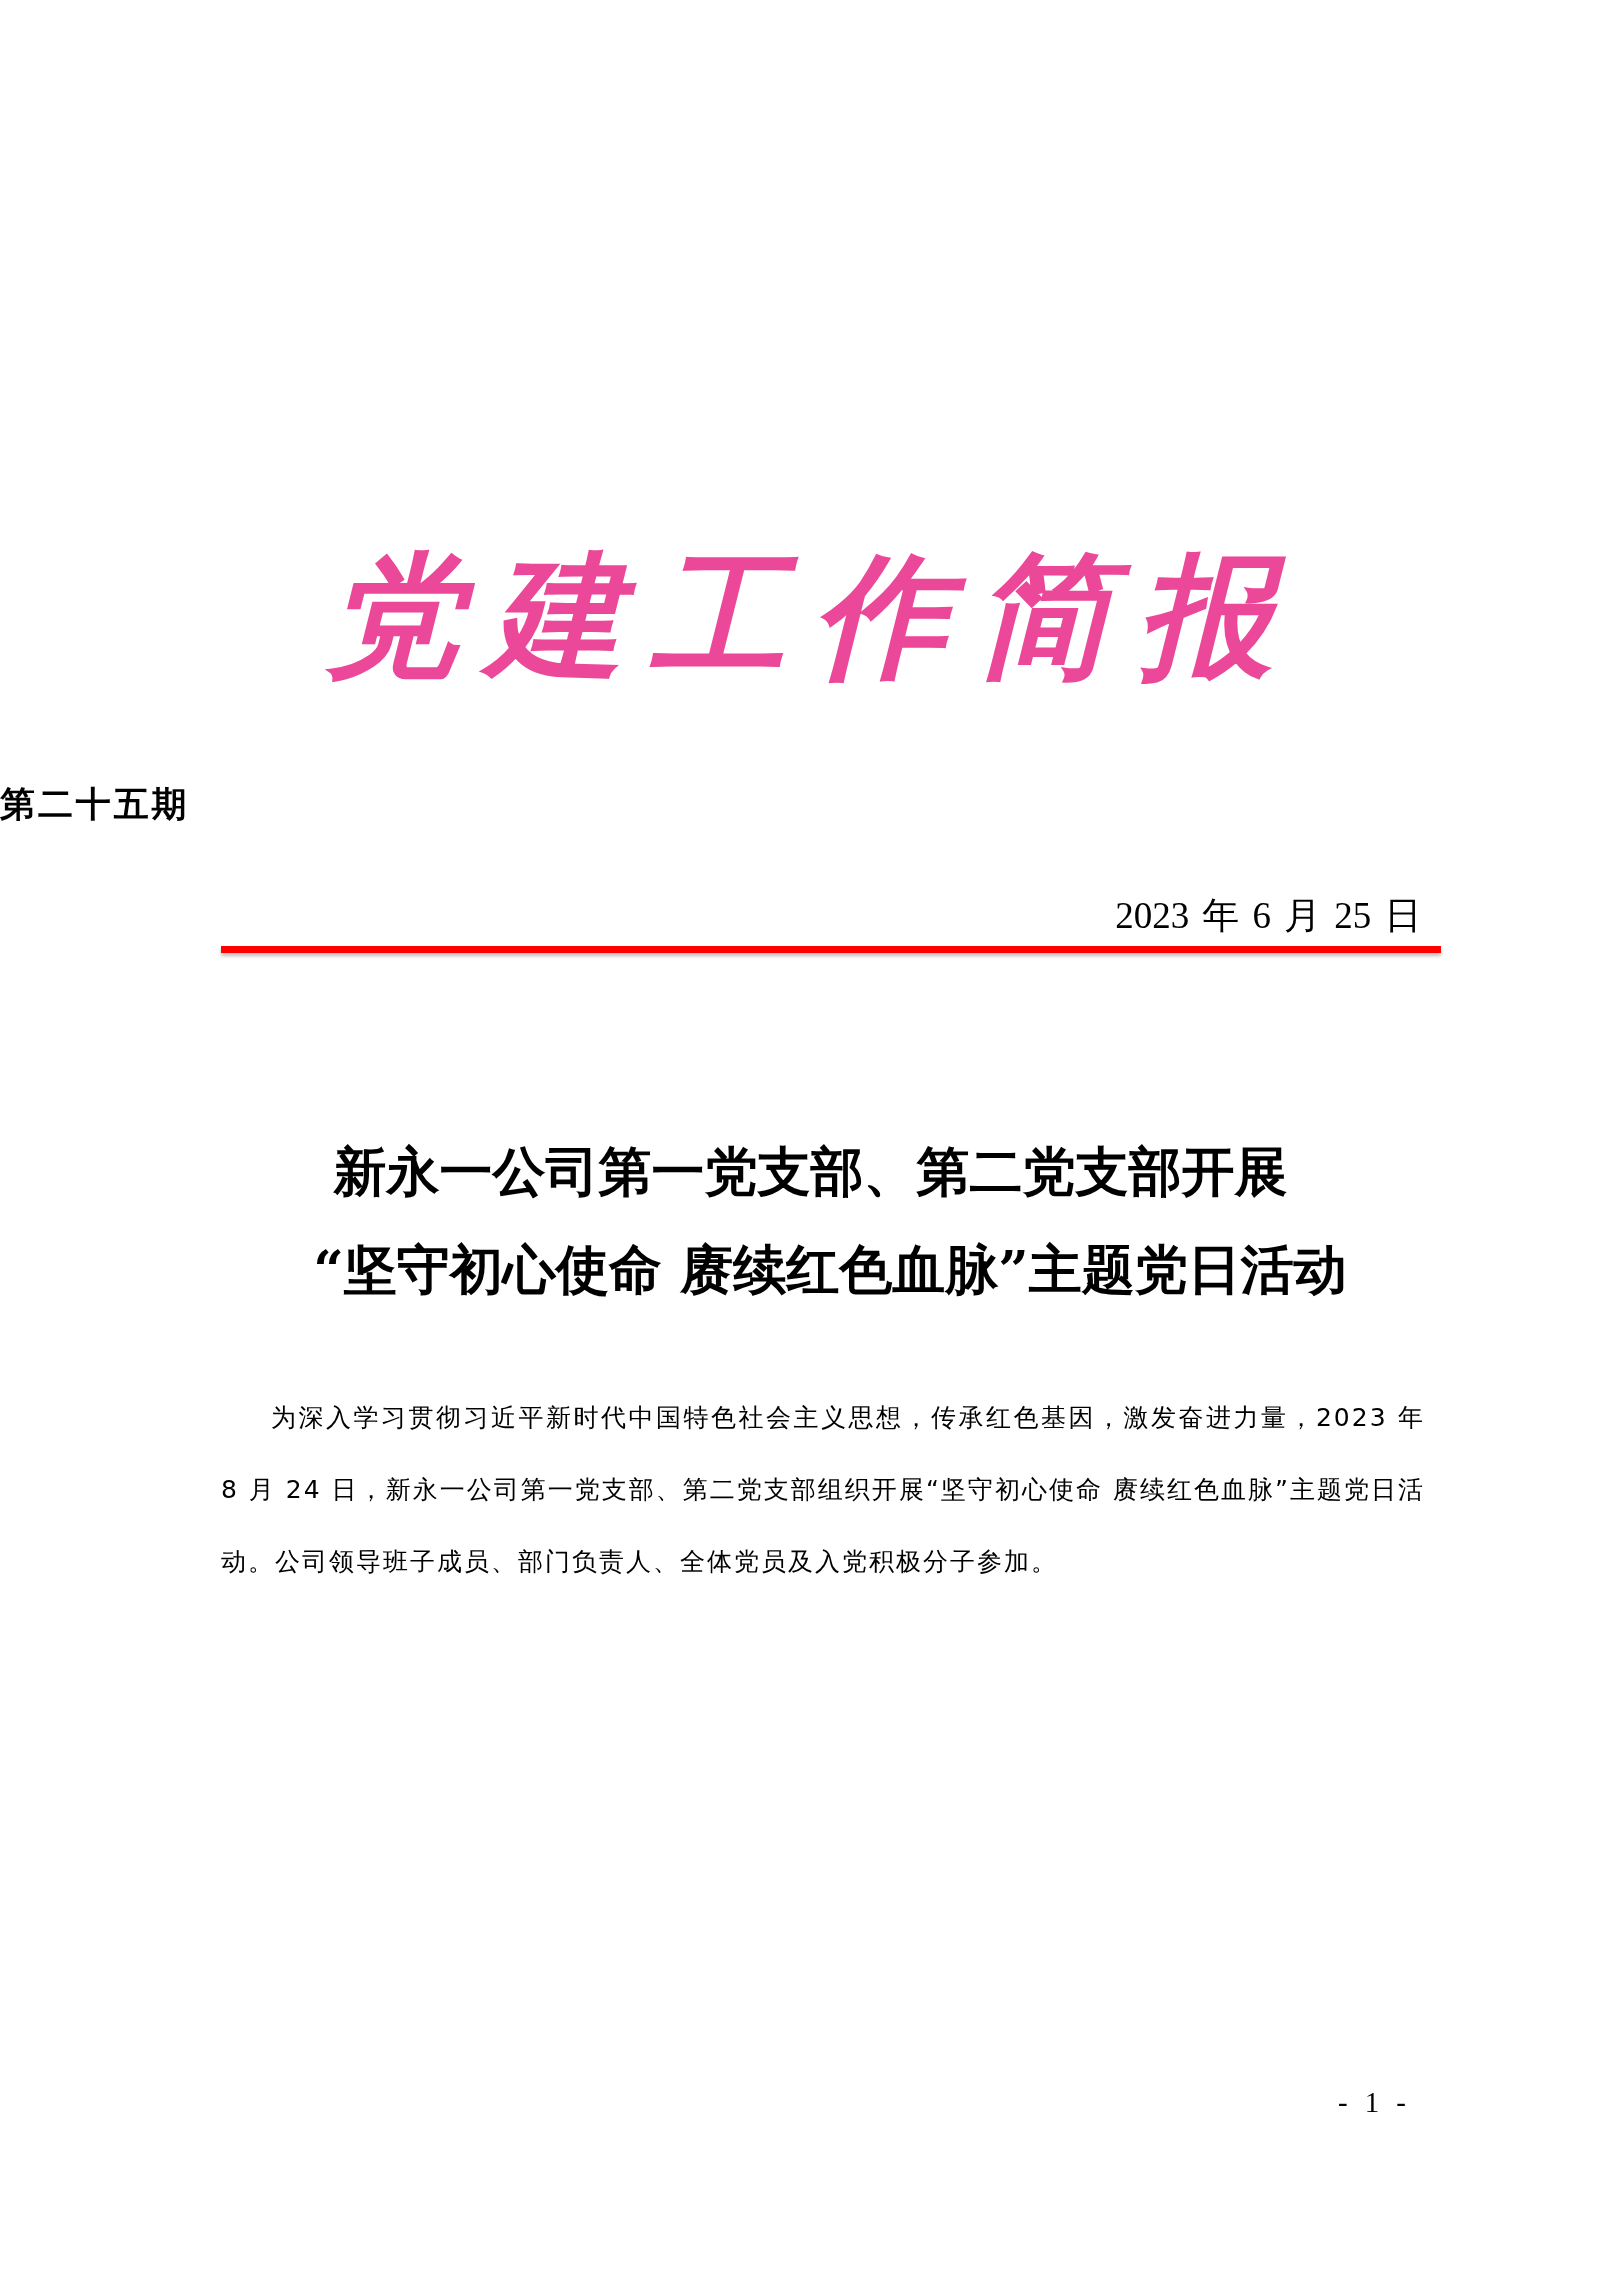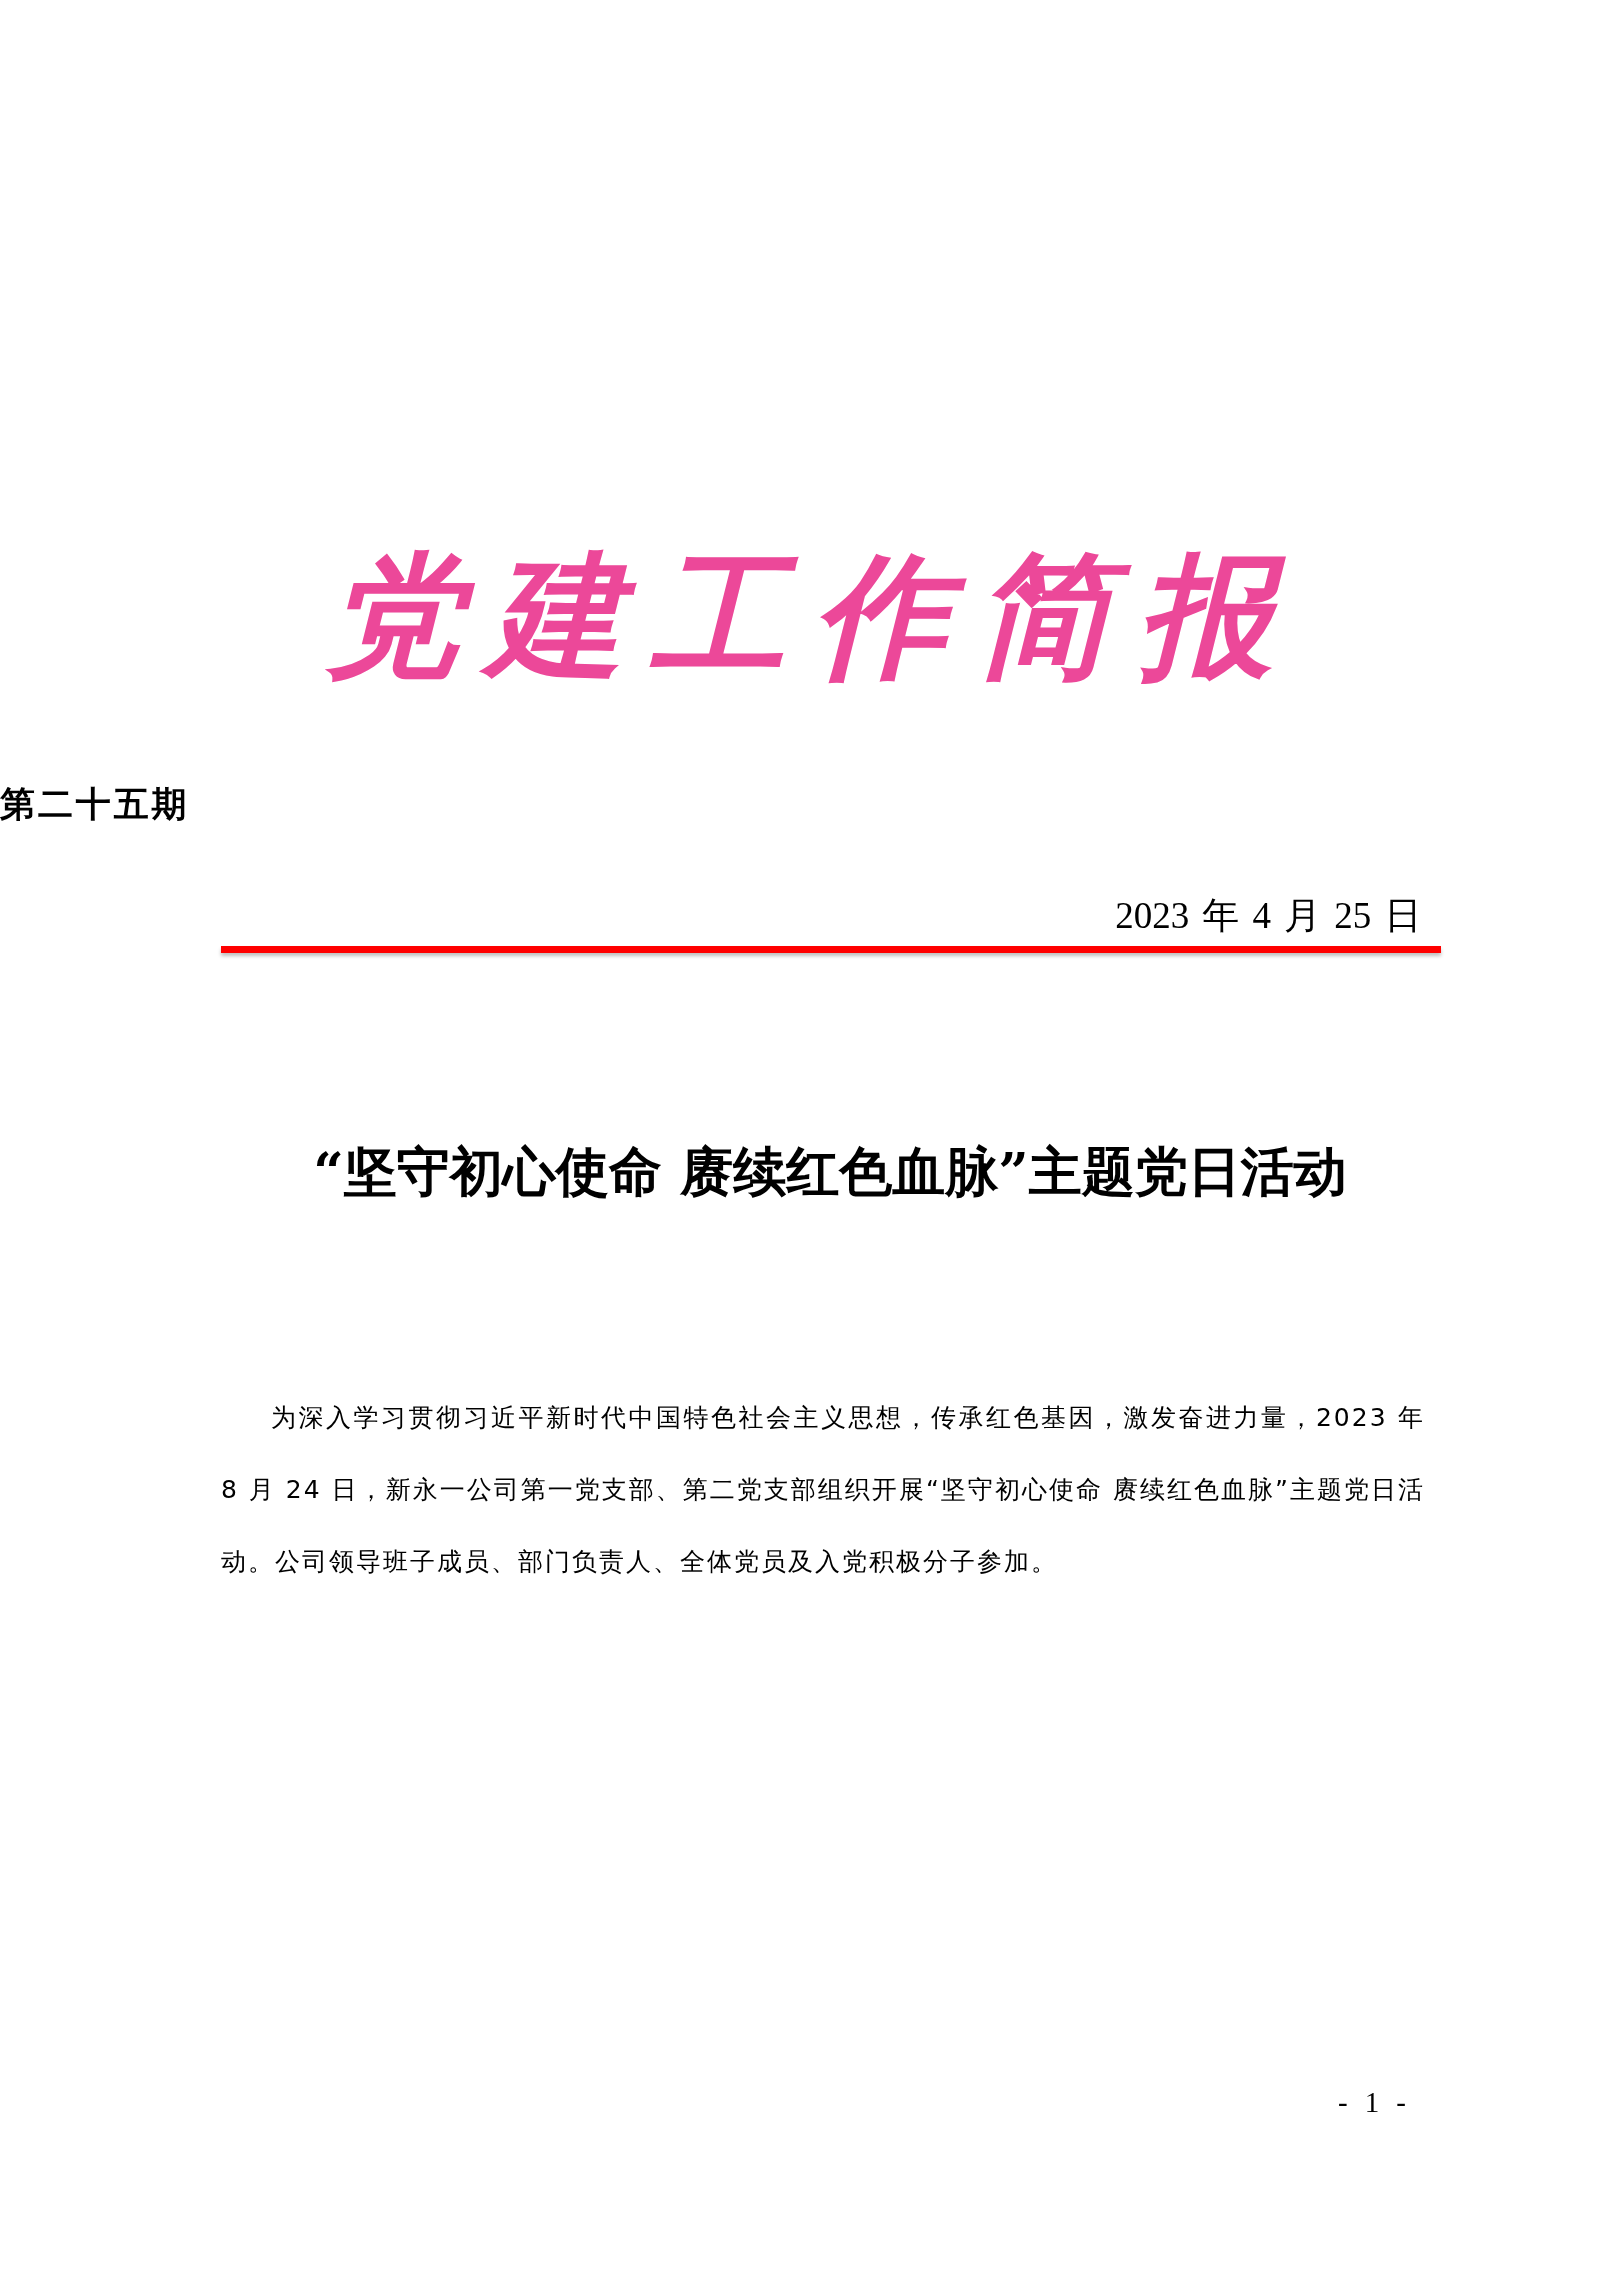--- a/index.html
+++ b/index.html
@@ -49,26 +49,27 @@
   }
 </style>
 </head>
 <body>
 
 <div class="masthead-title">党建工作简报</div>
 
 <div class="issue-number">第二十五期</div>
 
 <div class="org-line">
-  <span class="issue-date">2023 年 4 月 25 日</span>
+  <span class="issue-date">2023 年 6 月 25 日</span>
 </div>
 
 <div class="red-rule"></div>
 
 <div class="headline">
+  <div>新永一公司第一党支部、第二党支部开展</div>
   <div class="line2">“坚守初心使命  赓续红色血脉”主题党日活动</div>
 </div>
 
 <div class="body-text">
   <p>为深入学习贯彻习近平新时代中国特色社会主义思想，传承红色基因，激发奋进力量，2023 年 8 月 24 日，新永一公司第一党支部、第二党支部组织开展“坚守初心使命 赓续红色血脉”主题党日活动。公司领导班子成员、部门负责人、全体党员及入党积极分子参加。</p>
 </div>
 
 <div class="page-number">- 1 -</div>
 
 

